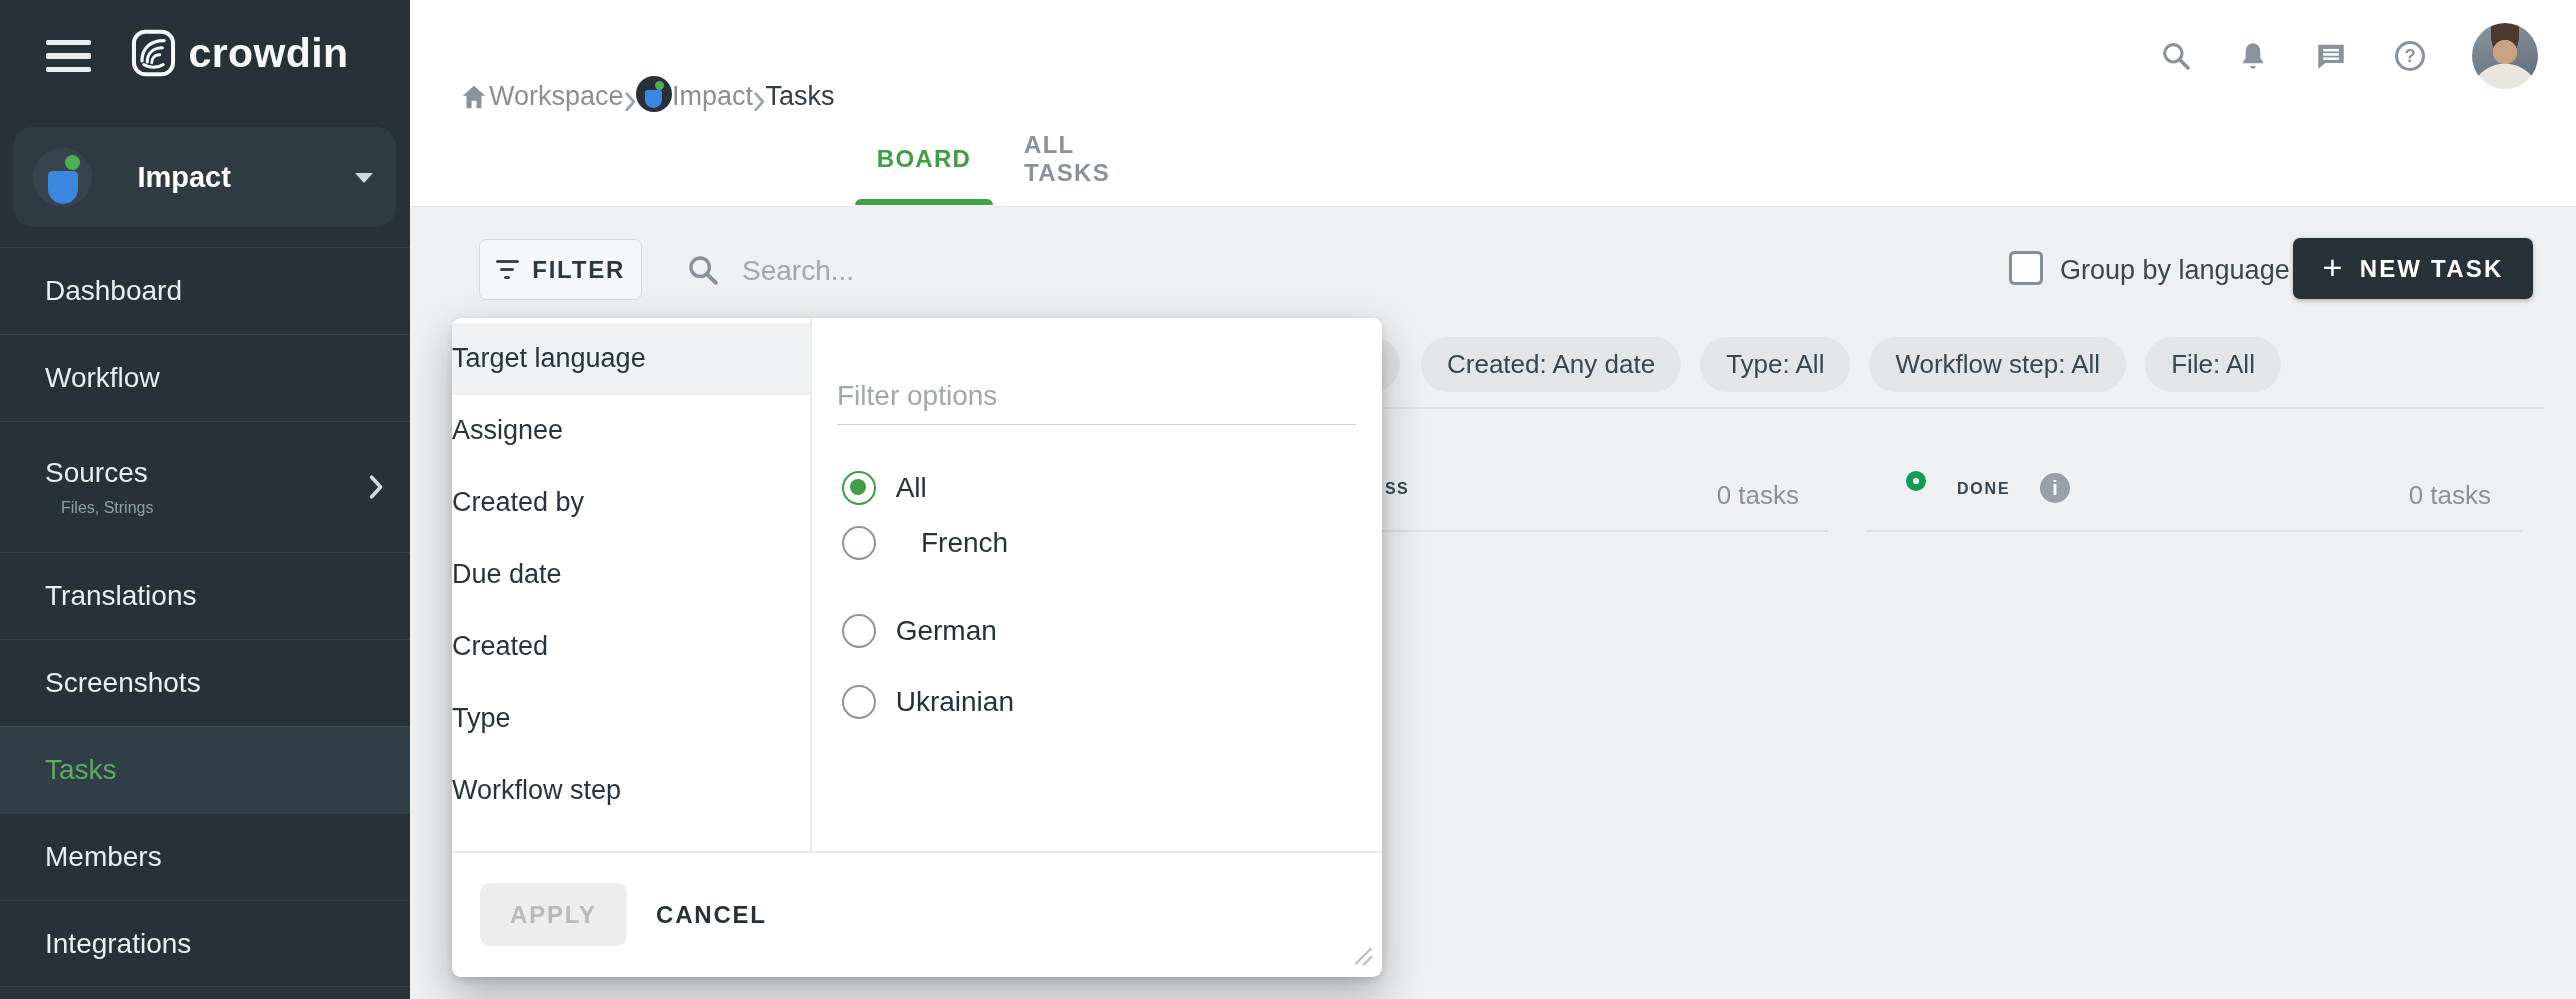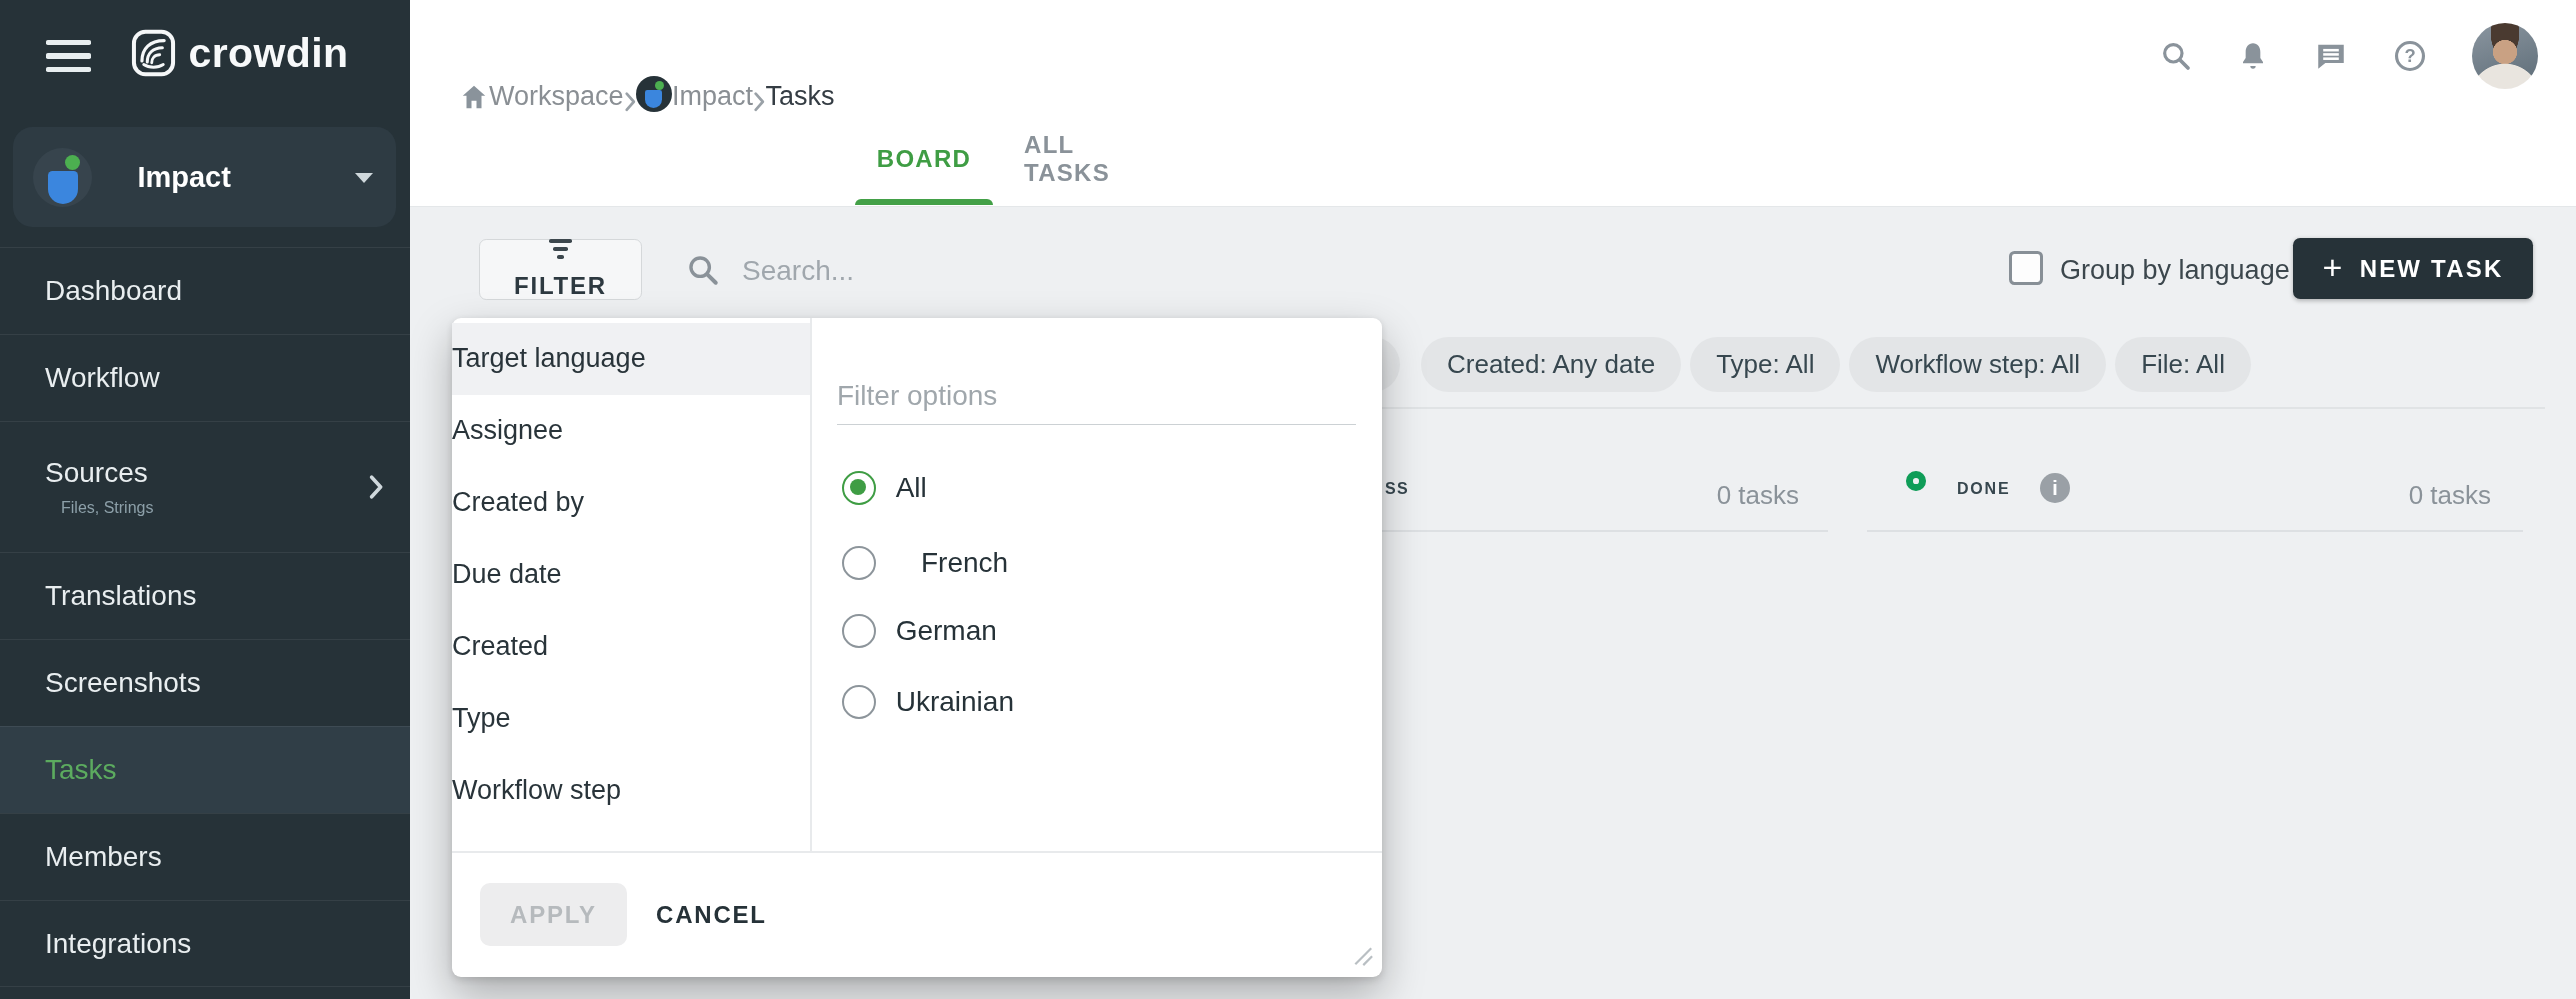--- a/index.html
+++ b/index.html
@@ -46,35 +46,35 @@
       radial-gradient(ellipse at 50% 16%, #4a3a30 0 30%, transparent 31%),
       linear-gradient(160deg, #8b96a0, #5c6b76); }
 
   
   .tab { position:absolute; top:112px; height:93px; display:flex; align-items:center; justify-content:center; font-size:24px; font-weight:bold; letter-spacing:1.3px; cursor:pointer; }
   .tab-board { left:445px; width:138px; color:#3f9d44; }
   .tab-board::after { content:""; position:absolute; left:0; bottom:0; width:138px; height:6.3px; background:#43a047; border-radius:7.2px 7.2px 0 0; }
   .tab-all { left:614px; width:125px; color:#8a9299; }
 
   
-  .btn-filter { position:absolute; left:479px; top:239px; width:163px; height:61px; background:#f6f7f8; border:1.8px solid #d5d8da; border-radius:7.2px; display:flex; align-items:center; justify-content:center; gap:13.4px; font-size:24px; font-weight:bold; letter-spacing:1.8px; color:#2d3940; cursor:pointer;flex-direction:column; }
+  .btn-filter { position:absolute; left:479px; top:239px; width:163px; height:61px; background:#f6f7f8; border:1.8px solid #d5d8da; border-radius:7.2px; display:flex; align-items:center; justify-content:center; gap:13.4px; font-size:24px; font-weight:bold; letter-spacing:1.8px; color:#2d3940; cursor:pointer; }
   .filter-glyph { display:flex; flex-direction:column; align-items:center; gap:4.5px; }
   .filter-glyph i { display:block; height:3.6px; background:#3c474d; border-radius:1.8px; }
   .filter-glyph i:nth-child(1){ width:23px; } .filter-glyph i:nth-child(2){ width:14.3px; } .filter-glyph i:nth-child(3){ width:6.3px; }
   .search-icon { position:absolute; left:686px; top:253px; }
   .search-input { position:absolute; left:742px; top:247px; width:501px; height:47px; border:none; outline:none; background:transparent; font-size:28px; color:#5a6166; font-family:"Liberation Sans", sans-serif; }
   .search-input::placeholder { color:#a0a7ad; }
 
   .group-check { position:absolute; left:2009px; top:251px; width:34px; height:34px; border:3.6px solid #878f96; border-radius:5.4px; background:#fdfdfd; cursor:pointer; }
   .group-label { position:absolute; left:2060px; top:255px; font-size:27px; color:#3c474d; cursor:pointer; }
   .btn-new-task { position:absolute; left:2293px; top:238px; width:240px; height:61px; background:#263238; border-radius:7.2px; box-shadow:0 1.8px 4.5px rgba(0,0,0,0.25); display:flex; align-items:center; justify-content:center; gap:15px; color:#ffffff; font-size:24px; font-weight:bold; letter-spacing:2.2px; cursor:pointer; }
   .plus-glyph { font-size:34px; font-weight:400; line-height:1; margin-top:-3.6px; }
 
   
-  .chips { position:absolute; left:1421px; top:337px; display:flex; gap:9px; z-index:1; }
+  .chips { position:absolute; left:1421px; top:337px; display:flex; gap:19px; z-index:1; }
   .chip { height:55px; display:flex; align-items:center; padding:0 26px; background:#e3e5e7; border-radius:28px; font-size:26px; color:#37474f; white-space:nowrap; cursor:pointer; }
   .chip-partial { position:absolute; left:1277px; top:337px; width:123px; height:55px; background:#e3e5e7; border-radius:28px; z-index:1; cursor:pointer; }
   .chips-divider { position:absolute; left:452px; top:407px; width:2093px; height:1.8px; background:#e0e3e5; }
 
   
   .col-label { position:absolute; font-size:16px; font-weight:bold; letter-spacing:1.3px; color:#37474f; z-index:1; }
   .col1-label { left:1385px; top:480px; }
   .col-count { position:absolute; top:480px; width:189px; text-align:right; font-size:26px; color:#8a9299; z-index:1; }
   .col1-count { left:1610px; }
   .col2-count { left:2302px; }
@@ -269,21 +269,21 @@
       <div class="popup-item">Workflow step</div>
     </div>
     <div class="popup-vline"></div>
 
     <input class="options-input" type="text" placeholder="Filter options" style="">
 
     <div class="option-row" style="top:152px;">
       <span class="radio on"></span>
       <span class="option-label">All</span>
     </div>
-    <div class="option-row" style="top:227px;gap:45px;">
+    <div class="option-row" style="top:207px;gap:45px;">
       <span class="radio"></span>
       <span class="option-label">French</span>
     </div>
     <div class="option-row" style="top:295px;">
       <span class="radio"></span>
       <span class="option-label">German</span>
     </div>
     <div class="option-row" style="top:366px;">
       <span class="radio"></span>
       <span class="option-label">Ukrainian</span>

